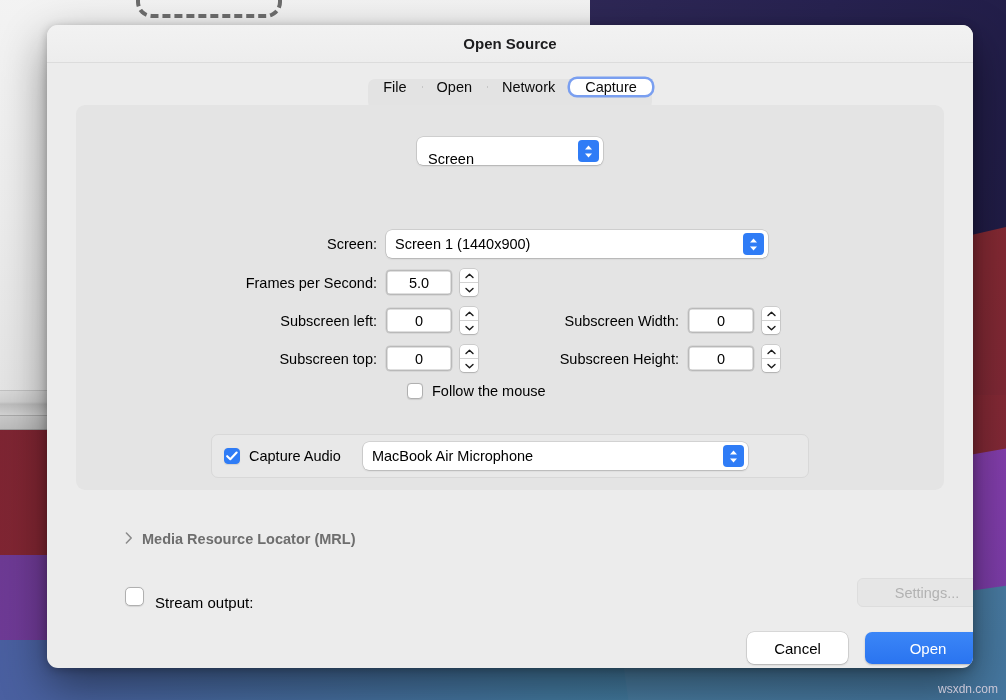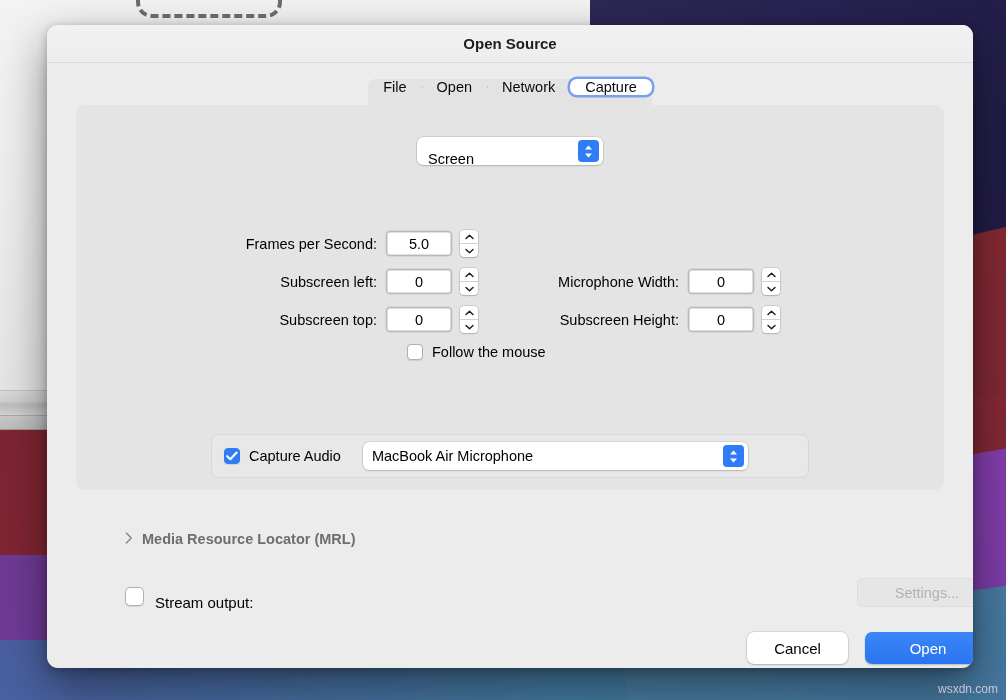--- a/index.html
+++ b/index.html
@@ -327,20 +327,32 @@
             <svg width="11" height="15" viewBox="0 0 11 15">
               <path d="M5.5 1.6 L9 5.4 L2 5.4 Z" fill="#fff"></path>
               <path d="M5.5 13.4 L9 9.6 L2 9.6 Z" fill="#fff"></path>
             </svg>
           </span>
         </div>
       </div>
 
       <div class="form">
 
+        <div class="row">
+          <div class="lbl lbl-w">Screen:</div>
+          <div class="popup popup-wide">
+            <span>Screen 1 (1440x900)</span>
+            <span class="popup-arrows">
+              <svg width="11" height="15" viewBox="0 0 11 15">
+                <path d="M5.5 1.6 L9 5.4 L2 5.4 Z" fill="#fff"></path>
+                <path d="M5.5 13.4 L9 9.6 L2 9.6 Z" fill="#fff"></path>
+              </svg>
+            </span>
+          </div>
+        </div>
 
         <div class="row">
           <div class="lbl lbl-w">Frames per Second:</div>
           <div class="field num">
             <span>5.0</span>
           </div>
           <div class="stepper">
             <span class="half">
               <svg width="9" height="6" viewBox="0 0 9 6">
                   <path d="M1 4.6 L4.5 1.2 L8 4.6" stroke="#1c1c1c" stroke-width="1.4" fill="none" stroke-linecap="round" stroke-linejoin="round"></path>
@@ -364,21 +376,21 @@
               <svg width="9" height="6" viewBox="0 0 9 6">
                   <path d="M1 4.6 L4.5 1.2 L8 4.6" stroke="#1c1c1c" stroke-width="1.4" fill="none" stroke-linecap="round" stroke-linejoin="round"></path>
                 </svg>
             </span>
             <span class="half">
               <svg width="9" height="6" viewBox="0 0 9 6">
                   <path d="M1 1.4 L4.5 4.8 L8 1.4" stroke="#1c1c1c" stroke-width="1.4" fill="none" stroke-linecap="round" stroke-linejoin="round"></path>
                 </svg>
             </span>
           </div>
-          <div class="lbl lbl-col2">Microphone Width:</div>
+          <div class="lbl lbl-col2">Subscreen Width:</div>
           <div class="field num">
             <span>0</span>
           </div>
           <div class="stepper">
             <span class="half">
               <svg width="9" height="6" viewBox="0 0 9 6">
                   <path d="M1 4.6 L4.5 1.2 L8 4.6" stroke="#1c1c1c" stroke-width="1.4" fill="none" stroke-linecap="round" stroke-linejoin="round"></path>
                 </svg>
             </span>
             <span class="half">

